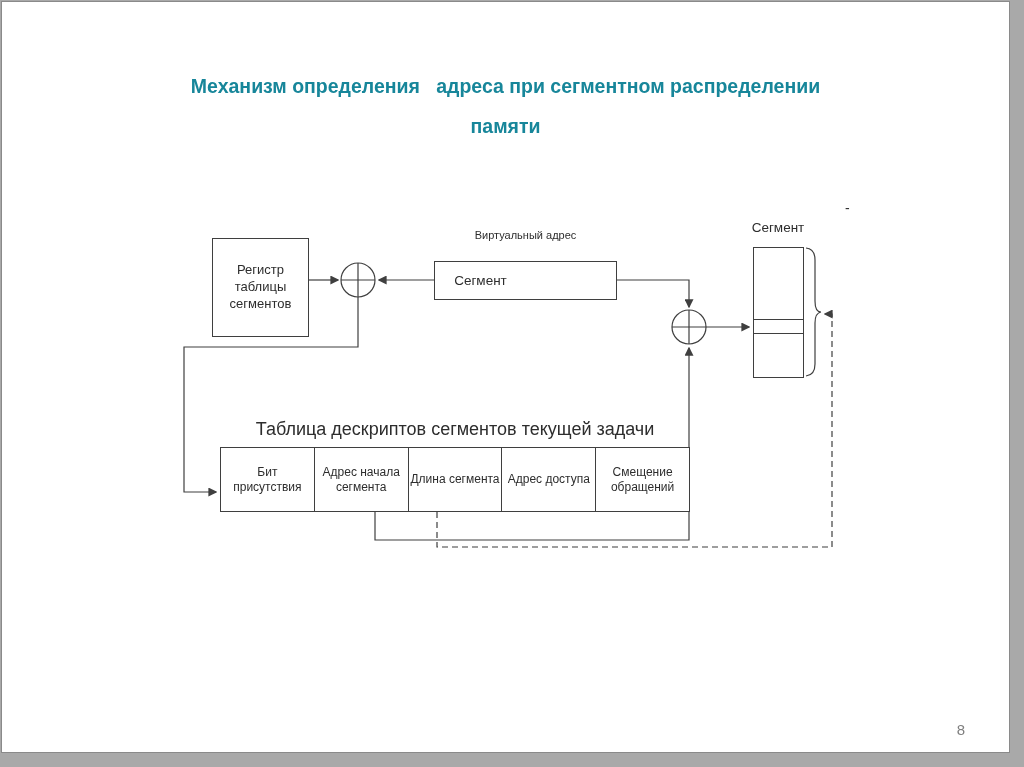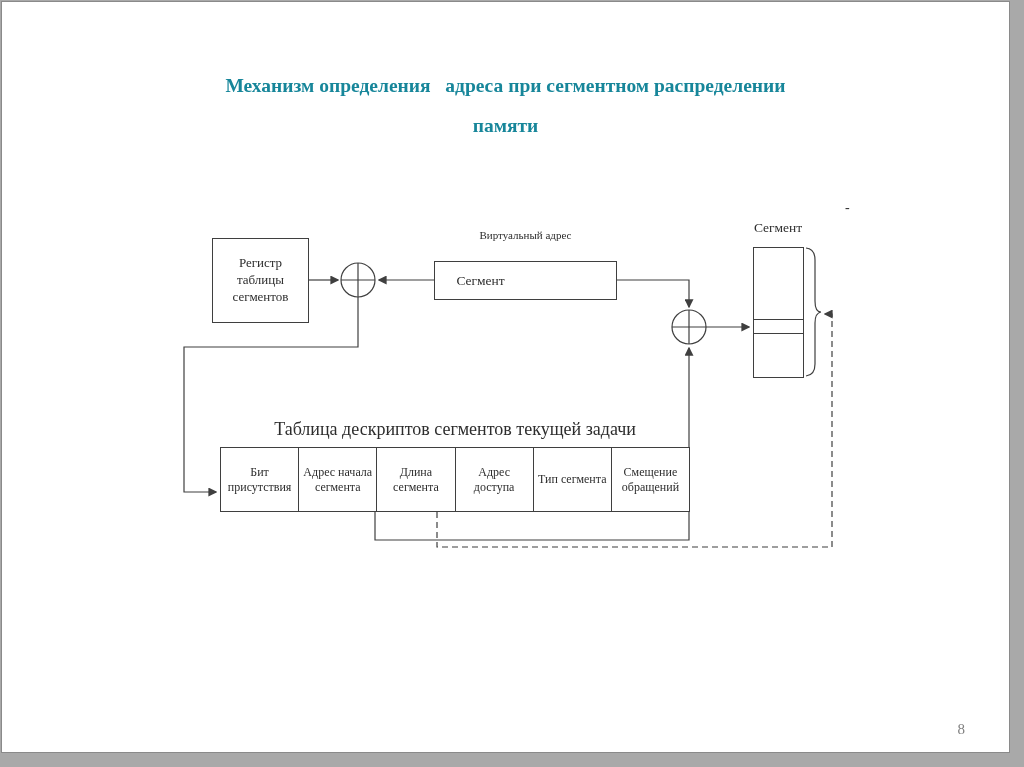--- a/index.html
+++ b/index.html
@@ -9,21 +9,20 @@
     background: #a9a9a9;
     position: relative;
     overflow: hidden;
     font-family: "Liberation Sans", sans-serif;
   }
   .slide {
     position: absolute; left: 1px; top: 1px;
     width: 1009px; height: 752px;
     background: #ffffff;
     border: 1px solid #8a8a8a;
-    font-family: Liberation Serif, serif;
   }
   .abs { position: absolute; }
   .title {
     left: 0; top: 64px; width: 100%;
     text-align: center;
     color: #17869a;
     font-weight: 700;
     font-size: 19.5px;
   }
   .title .title-line { line-height: 40px; white-space: pre-wrap; }
@@ -92,21 +91,21 @@
       <path d="M356 295 L356 345 L182 345 L182 490 L214 490" marker-end="url(#arr)"></path>
 
       <path d="M373 510 L373 538 L687 538 L687 346" marker-end="url(#arr)"></path>
 
       <path stroke-dasharray="6 4" d="M435 510 L435 545 L830 545 L830 312 L823 312" marker-end="url(#arr)"></path>
 
       <path d="M804 246 Q813 247 813 258 L813 299 Q813 310 819 310 Q813 311 813 321 L813 362 Q813 373 804 374"></path>
     </g>
   </svg>
 
-  <div class="abs box" style="left:210px; top:236px; width:97px; height:85px; font-size:13px; line-height:1.3; padding:2px;">
+  <div class="abs box" style="left:210px; top:236px; width:97px; height:99px; font-size:13px; line-height:1.3; padding:2px;">
     <span>Регистр таблицы сегментов</span>
   </div>
 
   <div class="abs lbl" style="left:425px; top:227px; width:197px; font-size:11px;">Виртуальный адрес</div>
   <div class="abs" style="left:432px; top:259px; width:183px; height:39px; border:1px solid #3f3f3f; display:flex; background:#fff;">
     <div class="cell" style="width:91px;">Сегмент</div>
   </div>
 
   <div class="abs lbl" style="left:743px; top:218px; width:66px; font-size:13.5px;">Сегмент</div>
   <div class="abs" style="left:751px; top:245px; width:51px; height:131px; border:1px solid #3f3f3f; background:#fff;">
@@ -115,19 +114,18 @@
   </div>
 
   <div class="abs" style="left:843px; top:198px; font-size:14px; color:#333;">-</div>
 
   <div class="abs lbl" style="left:218px; top:417px; width:470px;">Таблица дескриптов сегментов текущей задачи</div>
   <div class="abs" style="left:218px; top:445px; width:470px; height:65px; border:1px solid #3f3f3f; display:flex; background:#be185d;">
     <div class="tcell">Бит присутствия</div>
     <div class="tcell bl">Адрес начала сегмента</div>
     <div class="tcell bl">Длина сегмента</div>
     <div class="tcell bl">Адрес доступа</div>
-    <div class="tcell bl">Тип сегмента</div>
     <div class="tcell bl">Смещение обращений</div>
   </div>
 
   <div class="abs" style="right:44px; bottom:14px; font-size:15px; color:#808080;">8</div>
 
 </div>
 
 </body></html>

